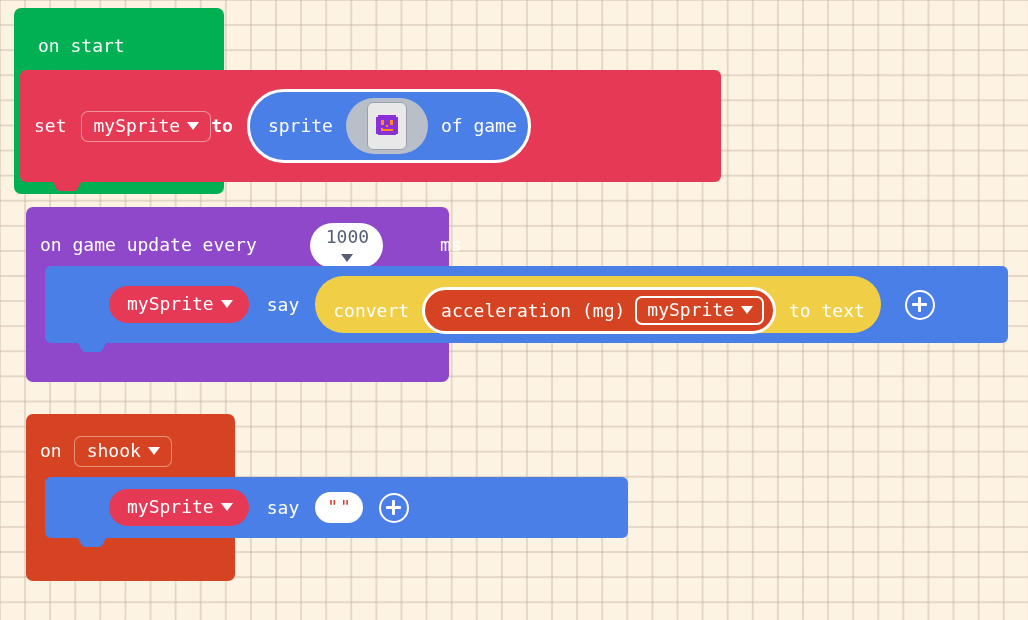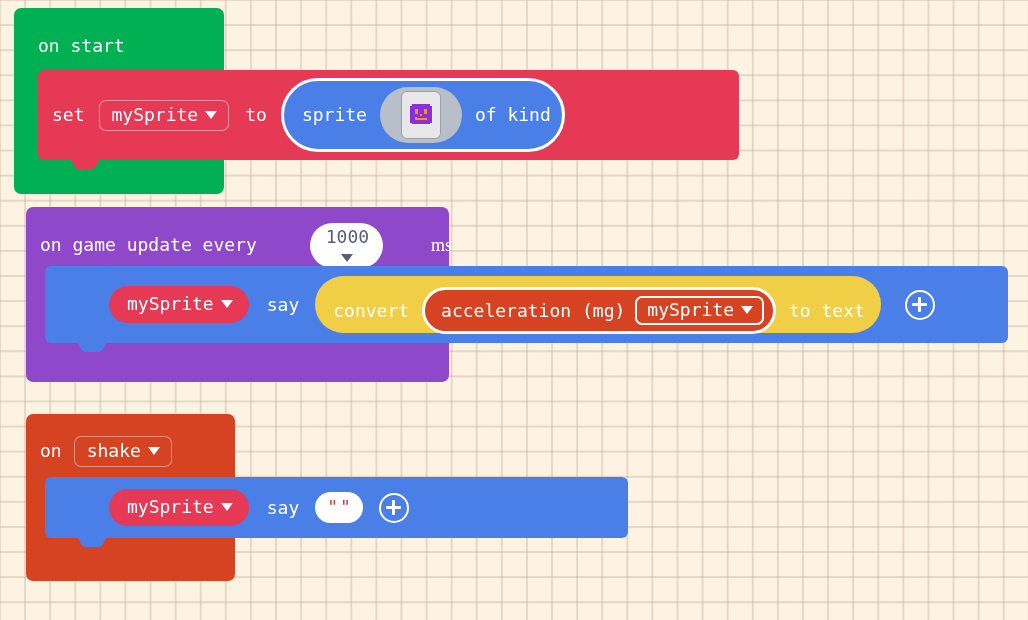--- a/index.html
+++ b/index.html
@@ -158,73 +158,73 @@
 </style>
 </head>
 <body>
 
 <div id="workspace">
 
   <div class="blk hat" style="left:14px; top:8px; width:210px; height:186px; background:#00b053; border-radius:7px;">
     <div class="btext" style="position:absolute; left:24px; top:29px;">on start</div>
   </div>
 
-  <div class="blk" style="left:38px; top:70px; width:701px; height:90px; background:#e63955; border-radius:6px;">
+  <div class="blk" style="left:20px; top:70px; width:701px; height:112px; background:#e63955; border-radius:6px;">
 
     <svg class="notch-top" viewBox="0 0 44 11" preserveAspectRatio="none" style="left:25px; top:-0.5px;">
       <path d="M0,0 L7,0 C10,0 10,9 15,9 L29,9 C34,9 34,0 37,0 L44,0 Z" fill="#e63955"></path>
     </svg>
 
     <svg class="notch-bot" viewBox="0 0 44 11" preserveAspectRatio="none" style="left:25px; bottom:-10.5px;">
       <path d="M0,0 L7,0 C10,0 10,9 15,9 L29,9 C34,9 34,0 37,0 L44,0 Z" fill="#e63955"></path>
     </svg>
 
     <div class="row" style="padding-left:14px;">
       <span class="btext">set</span>
 
       <span class="field-rect" style="margin-left:14px; background:#e63955;">
         <span class="btext">mySprite</span>
         <span class="caret"></span>
       </span>
 
-      <span class="btext" style="margin-left:16px;">to</span>
+      <span class="btext" style="font-weight:bold;">to</span>
 
       <span class="reporter" style="margin-left:14px; height:74px; background:#4a7fe8;
                    border:3.5px solid #ffffff; padding:0 11px 0 18px; gap:13px;">
         <span class="btext">sprite</span>
 
         <span class="sprite-field">
           <span class="sprite-canvas">
             <svg class="sprite-px" width="30" height="30" viewBox="0 0 16 16" shape-rendering="crispEdges">
               <rect x="3" y="2" width="10" height="1" fill="#8b2fd6"></rect>
               <rect x="2" y="3" width="12" height="9" fill="#8b2fd6"></rect>
               <rect x="3" y="12" width="10" height="1" fill="#8b2fd6"></rect>
               <rect x="5" y="5" width="1.6" height="2.6" fill="#ff8a1e"></rect>
               <rect x="9.5" y="5" width="1.6" height="2.6" fill="#ff8a1e"></rect>
               <rect x="7.4" y="7.2" width="1.1" height="1.5" fill="#ff8a1e"></rect>
               <rect x="4.6" y="9.2" width="1.3" height="1.3" fill="#ff8a1e"></rect>
               <rect x="5.9" y="9.7" width="5.2" height="1.1" fill="#ff8a1e"></rect>
             </svg>
           </span>
         </span>
 
-        <span class="btext">of kind</span>
+        <span class="btext">of game</span>
 
       </span>
     </div>
   </div>
 
   <div class="blk hat" style="left:26px; top:207px; width:423px; height:175px; background:#8f48c9; border-radius:7px;">
     <div class="row" style="position:absolute; left:14px; top:14px; height:48px;gap:40px;">
       <span class="btext">on game update every</span>
       <span class="field-white" style="margin-left:13px;flex-direction:column;">
         <span class="btext">1000</span>
         <span class="caret dark"></span>
       </span>
-      <span class="btext" style="margin-left:8px;font-family:Liberation Serif, serif;">ms</span>
+      <span class="btext" style="margin-left:17px;">ms</span>
     </div>
   </div>
 
   <div class="blk" style="left:45px; top:266px; width:963px; height:77px; background:#4a7fe8; border-radius:6px;">
     <svg class="notch-top" viewBox="0 0 44 11" preserveAspectRatio="none" style="left:25px; top:-0.5px;">
       <path d="M0,0 L7,0 C10,0 10,9 15,9 L29,9 C34,9 34,0 37,0 L44,0 Z" fill="#4a7fe8"></path>
     </svg>
     <svg class="notch-bot" viewBox="0 0 44 11" preserveAspectRatio="none" style="left:25px; bottom:-10.5px;">
       <path d="M0,0 L7,0 C10,0 10,9 15,9 L29,9 C34,9 34,0 37,0 L44,0 Z" fill="#4a7fe8"></path>
     </svg>
@@ -253,21 +253,21 @@
       </span>
 
       <span class="plus-btn" style="margin-left:24px;"></span>
     </div>
   </div>
 
   <div class="blk hat" style="left:26px; top:414px; width:209px; height:167px; background:#d54322; border-radius:7px;">
     <div class="row" style="position:absolute; left:14px; top:13px; height:48px;">
       <span class="btext">on</span>
       <span class="field-rect" style="margin-left:12px; background:#d54322; border:1.6px solid rgba(255,255,255,0.42);">
-        <span class="btext">shake</span>
+        <span class="btext">shook</span>
         <span class="caret"></span>
       </span>
     </div>
   </div>
 
   <div class="blk" style="left:45px; top:477px; width:583px; height:61px; background:#4a7fe8; border-radius:6px;">
     <svg class="notch-top" viewBox="0 0 44 11" preserveAspectRatio="none" style="left:25px; top:-0.5px;">
       <path d="M0,0 L7,0 C10,0 10,9 15,9 L29,9 C34,9 34,0 37,0 L44,0 Z" fill="#4a7fe8"></path>
     </svg>
     <svg class="notch-bot" viewBox="0 0 44 11" preserveAspectRatio="none" style="left:25px; bottom:-10.5px;">

